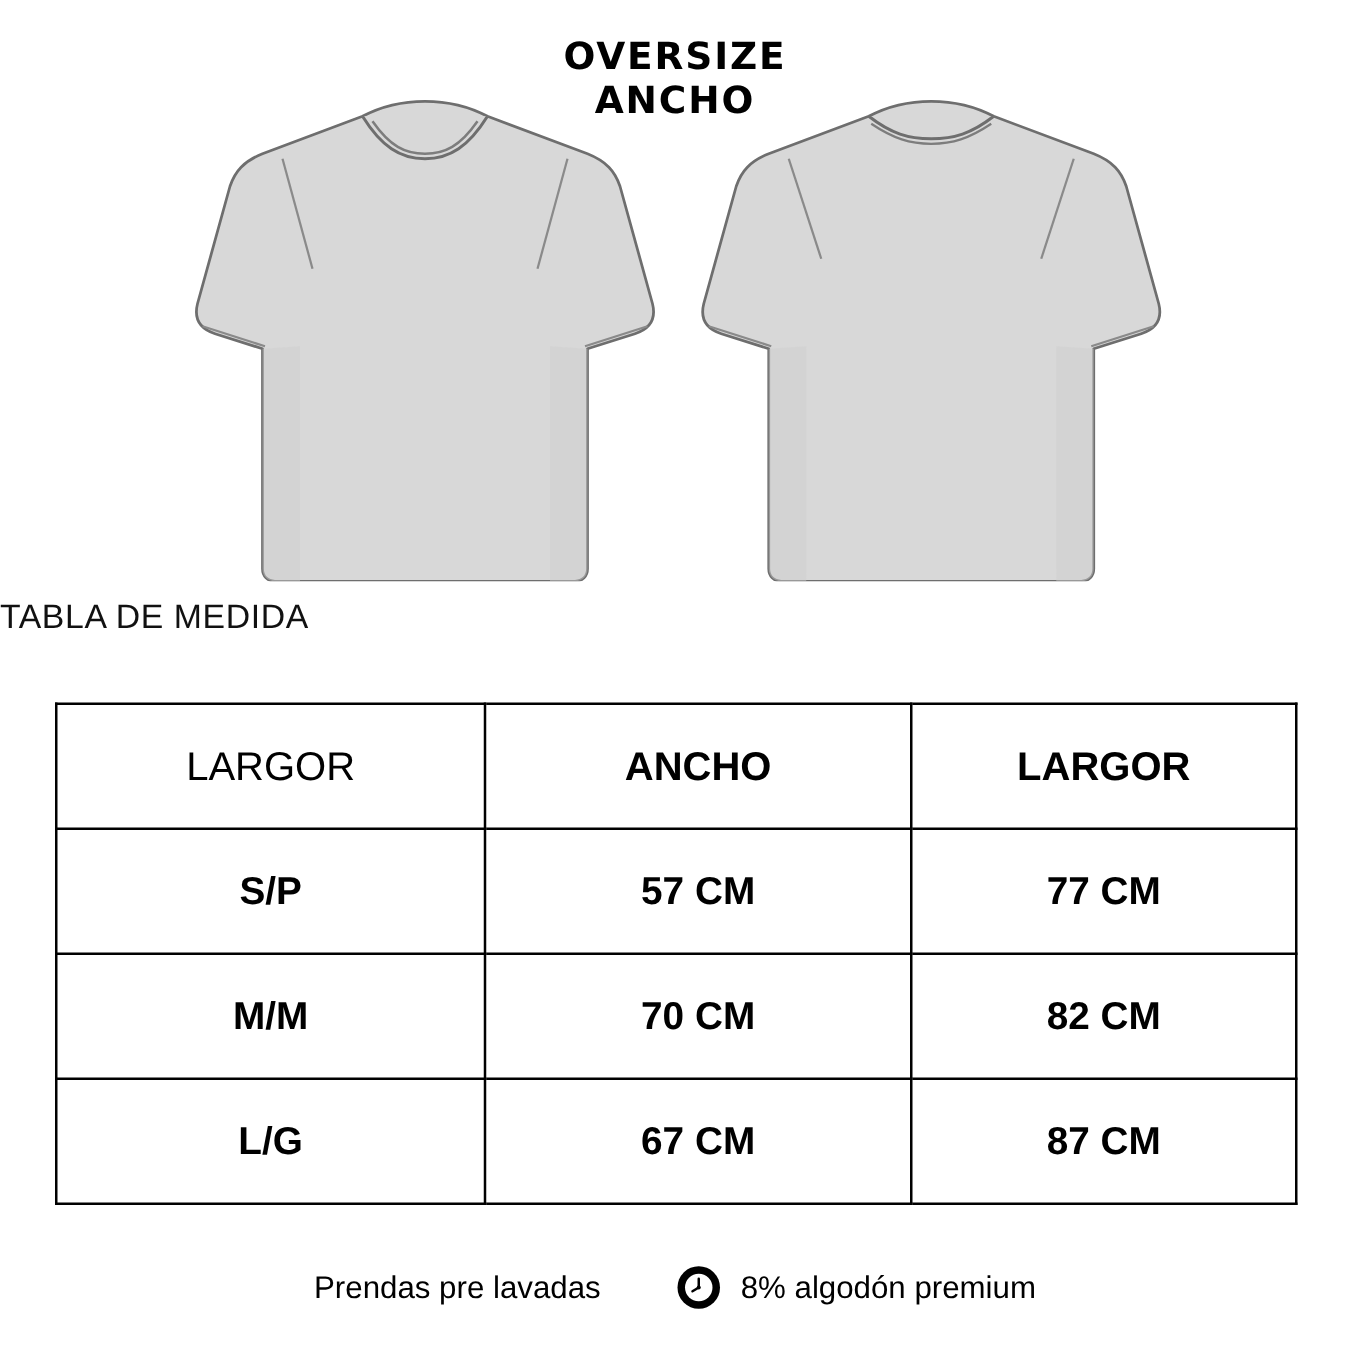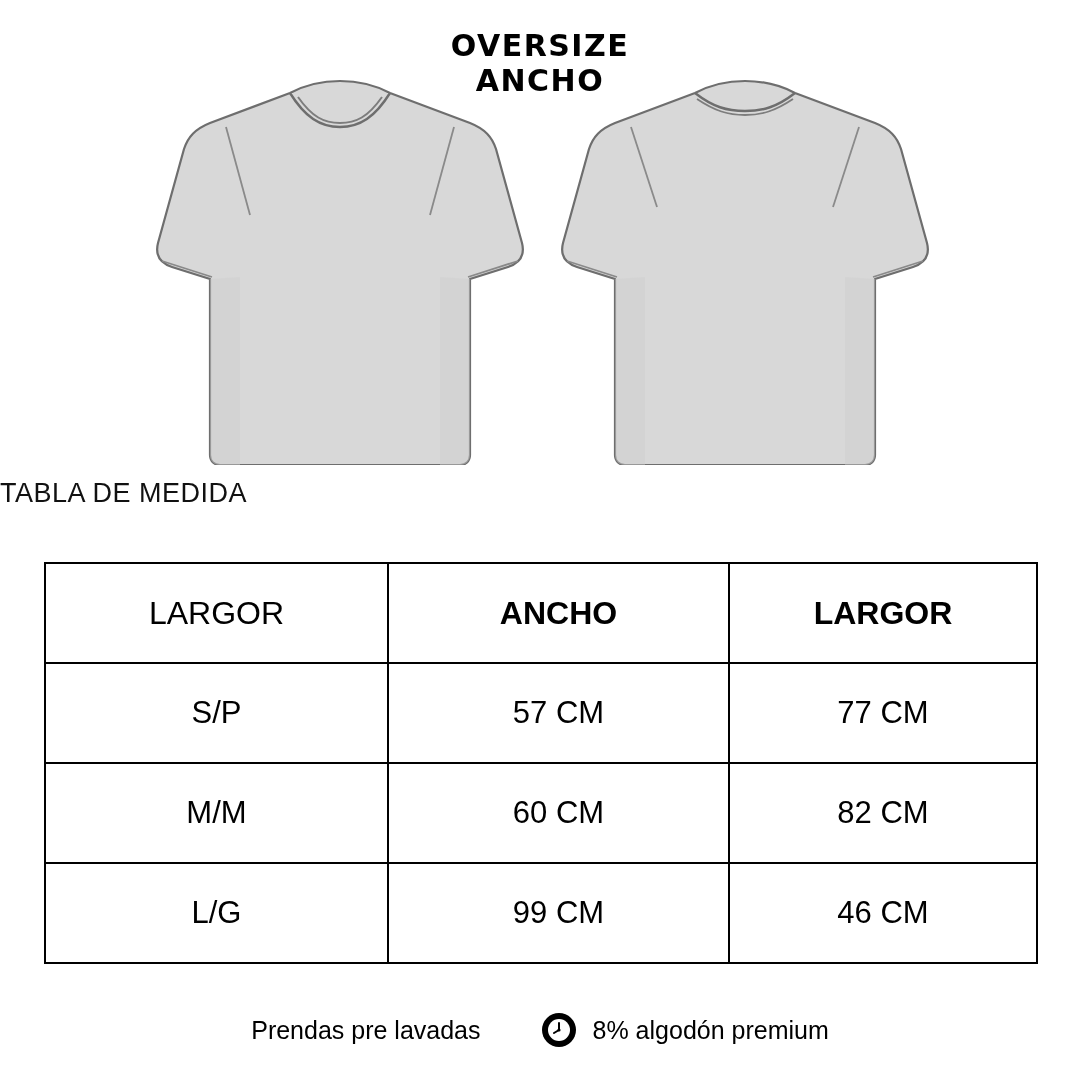--- a/index.html
+++ b/index.html
@@ -72,21 +72,21 @@
     border-collapse: collapse;
     width: 992px;
     table-layout: fixed;
   }
   table.size-table td, table.size-table th {
     border: 2px solid #000;
     height: 100px;
     text-align: center;
     vertical-align: middle;
     font-size: 31px;
-    font-weight: 400;
+    font-weight: 700;
     color: #000;
     padding: 0;
   }
   table.size-table th { font-size: 32px; }
   table.size-table th.bold-head { font-weight: 700; }
   table.size-table th.plain-head { font-weight: 400; }
   col.c1 { width: 343px; }
   col.c2 { width: 341px; }
   col.c3 { width: 308px; }
 
@@ -211,27 +211,27 @@
         </tr>
       </thead>
       <tbody>
         <tr>
           <td>S/P</td>
           <td>57 CM</td>
           <td>77 CM</td>
         </tr>
         <tr>
           <td>M/M</td>
-          <td>60 CM</td>
+          <td>70 CM</td>
           <td>82 CM</td>
         </tr>
         <tr>
           <td>L/G</td>
-          <td>99 CM</td>
-          <td>46 CM</td>
+          <td>67 CM</td>
+          <td>87 CM</td>
         </tr>
       </tbody>
     </table>
   </div>
 
   <div class="footer">
     <div class="footer-item">
       <span>Prendas pre lavadas</span>
     </div>
     <div class="footer-item">

